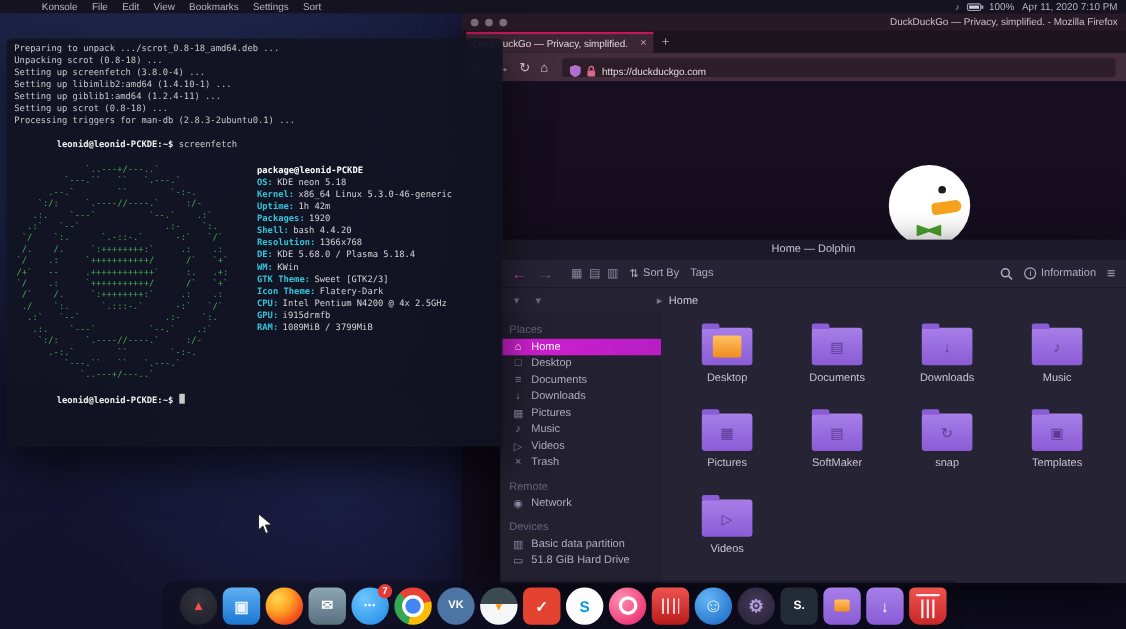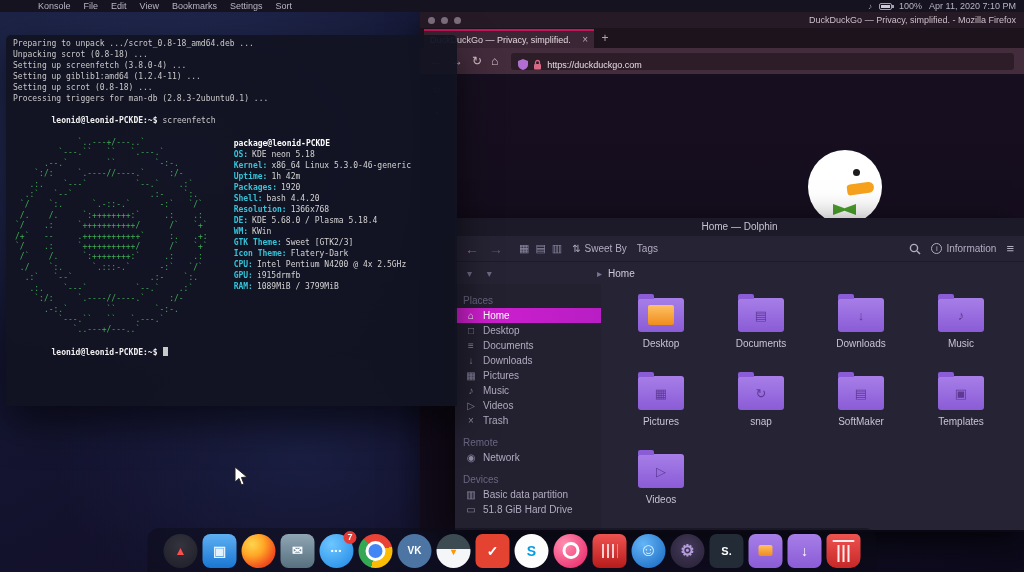--- a/index.html
+++ b/index.html
@@ -249,21 +249,21 @@
     <div class="d-toolbar">
       <span class="d-back">←</span>
       <span class="d-fwd">→</span>
       <span class="d-views">
         <span>▦</span>
         <span>▤</span>
         <span>▥</span>
       </span>
       <span class="d-group">
         <span>⇅</span>
-        <span>Sweet By</span>
+        <span>Sort By</span>
       </span>
       <span class="d-group">
         <span>Tags</span>
       </span>
       <span class="d-spacer"></span>
       <svg width="12" height="12" viewBox="0 0 12 12">
           <circle cx="5" cy="5" r="3.6" fill="none" stroke="#b3adc2" stroke-width="1.4"></circle>
           <line x1="8" y1="8" x2="11" y2="11" stroke="#b3adc2" stroke-width="1.4"></line>
         </svg>
       <span class="d-group">
@@ -388,30 +388,30 @@
           <div class="tile">
             <div class="folder">
               <span class="f-glyph pictures"></span>
             </div>
             <div class="tile-label">Pictures</div>
           </div>
 
 
           <div class="tile">
             <div class="folder">
+              <span class="f-glyph softmaker"></span>
+            </div>
+            <div class="tile-label">SoftMaker</div>
+          </div>
+
+          <div class="tile">
+            <div class="folder">
               <span class="f-glyph snap"></span>
             </div>
             <div class="tile-label">snap</div>
-          </div>
-
-          <div class="tile">
-            <div class="folder">
-              <span class="f-glyph softmaker"></span>
-            </div>
-            <div class="tile-label">SoftMaker</div>
           </div>
 
           <div class="tile">
             <div class="folder">
               <span class="f-glyph templates"></span>
             </div>
             <div class="tile-label">Templates</div>
           </div>
 
           <div class="tile">
@@ -424,20 +424,21 @@
     </div>
   </div>
 
   <div class="k-window">
     <div class="terminal">
       <div>
 
           <div class="tline">Preparing to unpack .../scrot_0.8-18_amd64.deb ...</div>
           <div class="tline">Unpacking scrot (0.8-18) ...</div>
           <div class="tline">Setting up screenfetch (3.8.0-4) ...</div>
+          <div class="tline">Setting up libimlib2:amd64 (1.4.10-1) ...</div>
           <div class="tline">Setting up giblib1:amd64 (1.2.4-11) ...</div>
           <div class="tline">Setting up scrot (0.8-18) ...</div>
           <div class="tline">Processing triggers for man-db (2.8.3-2ubuntu0.1) ...</div>
         </div>
       <div class="tline">
         <span class="prompt">leonid@leonid-PCKDE:~$</span><span class="cmd">screenfetch</span>
       </div>
       <div class="sf">
         <pre class="art">             `..---+/---..`
          `---.``   ``   `.---.`

